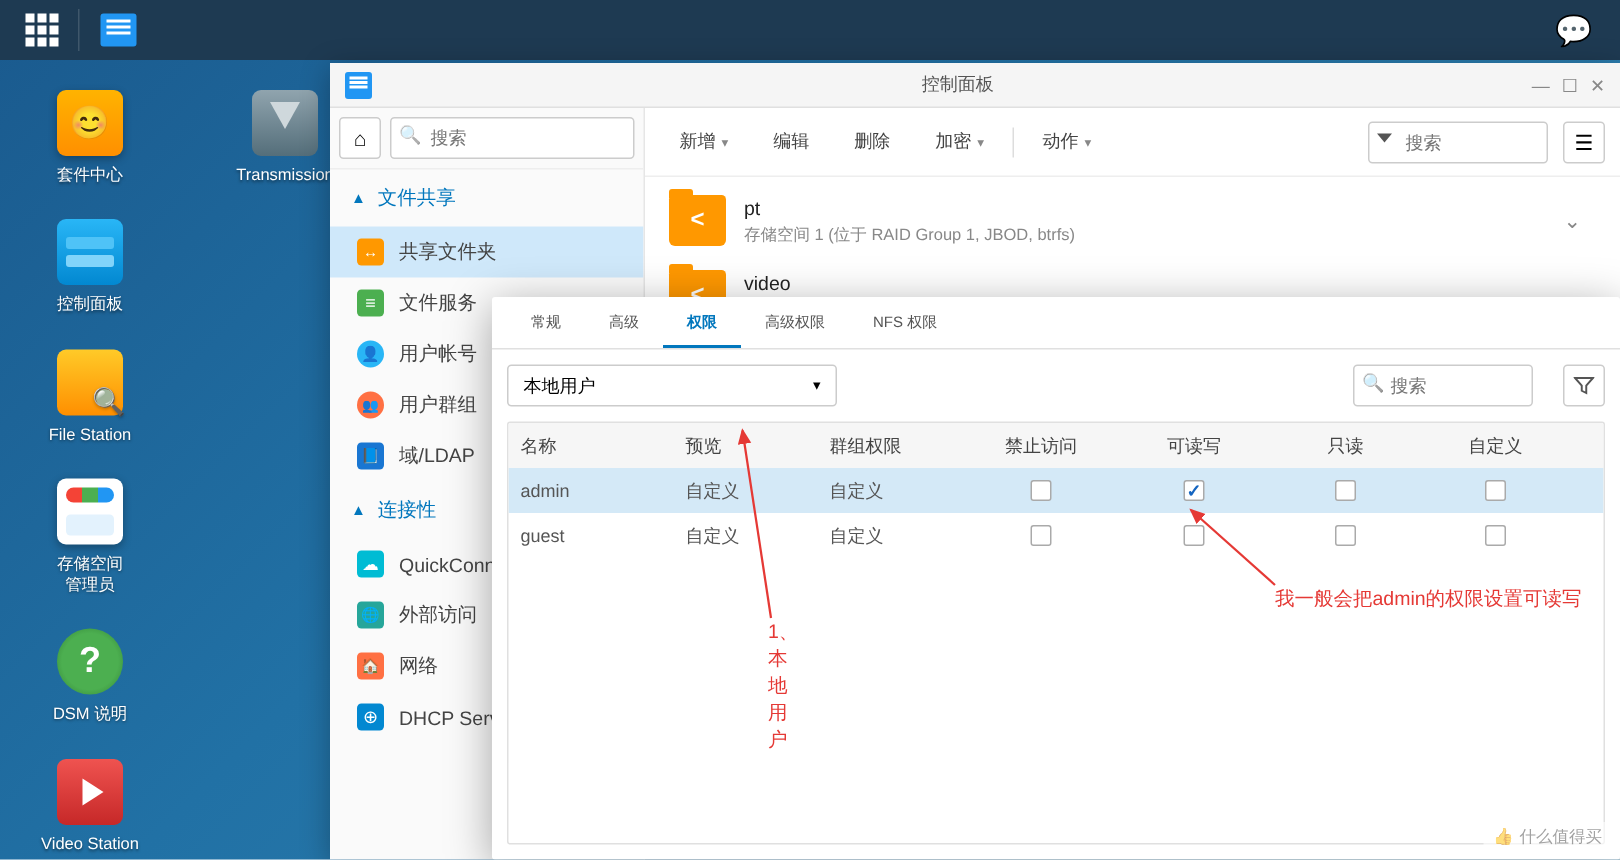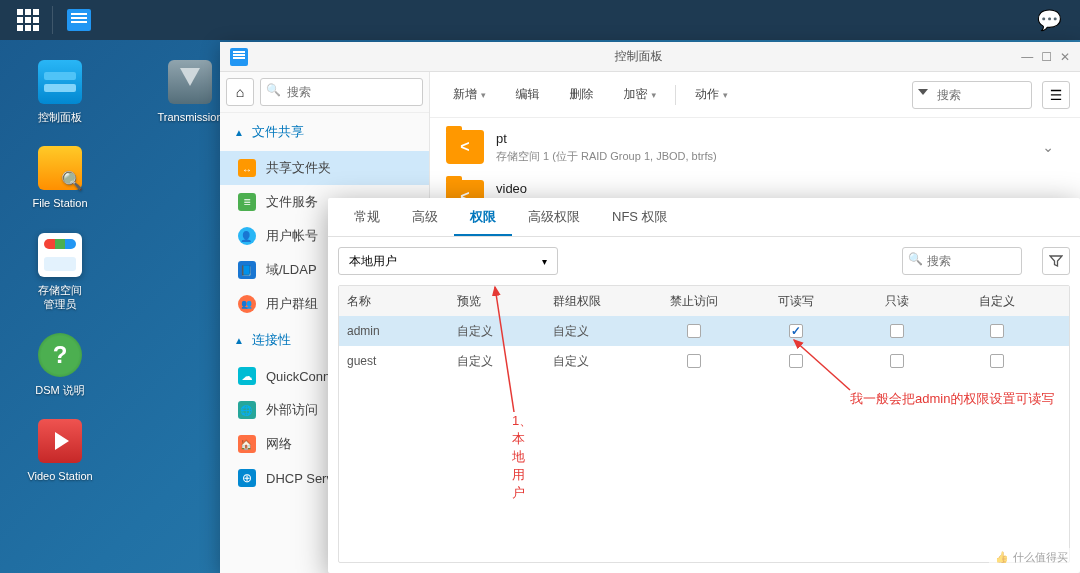--- a/index.html
+++ b/index.html
@@ -100,21 +100,21 @@
 .folder-icon::after { content:"<"; position:absolute; inset:0; display:flex; align-items:center; justify-content:center; color:#fff; font-size:16px; font-weight:bold; }
 .folder-info { flex: 1; }
 .folder-name { font-size: 13px; color: #222; font-weight: 500; margin-bottom: 3px; }
 .folder-desc { font-size: 11px; color: #888; }
 .folder-exp { font-size: 14px; color: #888; padding: 0 10px; }
 
 
 .dialog { position: absolute; left: 328px; top: 198px; width: 752px; height: 375px; background: #fff; box-shadow: 0 6px 30px rgba(0,0,0,0.35); border-radius: 2px; display: flex; flex-direction: column; }
 .dialog-title { height: 40px; display: flex; align-items: center; justify-content: center; font-size: 13px; color: #0a4d7a; font-weight: 600; border-bottom: 1px solid #e6e6e6; }
 .dialog-tabs { display: flex; border-bottom: 1px solid #e0e0e0; padding: 0 10px; }
-.dlg-tab { padding: 10px 16px 8px; font-size: 13px; color: #555; cursor: pointer; border-bottom: 2px solid transparent; }
+.dlg-tab { padding: 10px 16px 8px; font-size: 10px; color: #555; cursor: pointer; border-bottom: 2px solid transparent; }
 .dlg-tab.active { color: #0277bd; border-bottom-color: #0277bd; font-weight: 600; }
 .dialog-body { flex: 1; padding: 10px; display: flex; flex-direction: column; }
 .dlg-toolbar { display: flex; align-items: center; gap: 20px; margin-bottom: 10px; }
 .dlg-select { width: 220px; height: 28px; border: 1px solid #ccc; border-radius: 3px; padding: 0 10px; font-size: 12px; display: flex; align-items: center; justify-content: space-between; cursor: pointer; background:#fff; }
 .dlg-search { position: relative; }
 .dlg-search input { height: 28px; width: 120px; border: 1px solid #ccc; border-radius: 3px; padding: 0 8px 0 24px; font-size: 12px; }
 .dlg-search::before { content:"🔍"; position:absolute; left:6px; top:5px; font-size:12px; opacity:0.6; }
 .dlg-filter-btn { width: 28px; height: 28px; border: 1px solid #ccc; border-radius: 3px; display: flex; align-items: center; justify-content: center; cursor: pointer; background:#fff; }
 
 .perm-table { border: 1px solid #e0e0e0; border-radius: 2px; flex: 1; overflow: hidden; display: flex; flex-direction: column; }
@@ -162,20 +162,24 @@
   </div>
   <div class="tb-divider"></div>
   <div class="tb-file">
       <div class="tb-file-inner"></div>
     </div>
   <div class="tb-right"><span>💬</span></div>
 </div>
 
 <div class="desktop-icons">
   <div class="dicon">
+      <div class="dicon-img i-pkg"></div>
+      <div class="dicon-label">套件中心</div>
+    </div>
+  <div class="dicon">
       <div class="dicon-img i-ctrl"></div>
       <div class="dicon-label">控制面板</div>
     </div>
   <div class="dicon">
       <div class="dicon-img i-file"></div>
       <div class="dicon-label">File Station</div>
     </div>
   <div class="dicon">
       <div class="dicon-img i-storage"></div>
       <div class="dicon-label" style="white-space:pre-line">存储空间
@@ -227,26 +231,26 @@
         </div>
       <div class="sb-item">
           <div class="sb-item-icon ic-fileserv"></div>
           <span>文件服务</span>
         </div>
       <div class="sb-item">
           <div class="sb-item-icon ic-user"></div>
           <span>用户帐号</span>
         </div>
       <div class="sb-item">
+          <div class="sb-item-icon ic-group"></div>
+          <span>用户群组</span>
+        </div>
+      <div class="sb-item">
           <div class="sb-item-icon ic-ldap"></div>
           <span>域/LDAP</span>
-        </div>
-      <div class="sb-item">
-          <div class="sb-item-icon ic-group"></div>
-          <span>用户群组</span>
         </div>
 
       <div class="sb-group">
           <span class="sb-group-chevron">▲</span>
           <span>连接性</span>
         </div>
       <div class="sb-item">
           <div class="sb-item-icon ic-qc"></div>
           <span>QuickConnect</span>
         </div>

